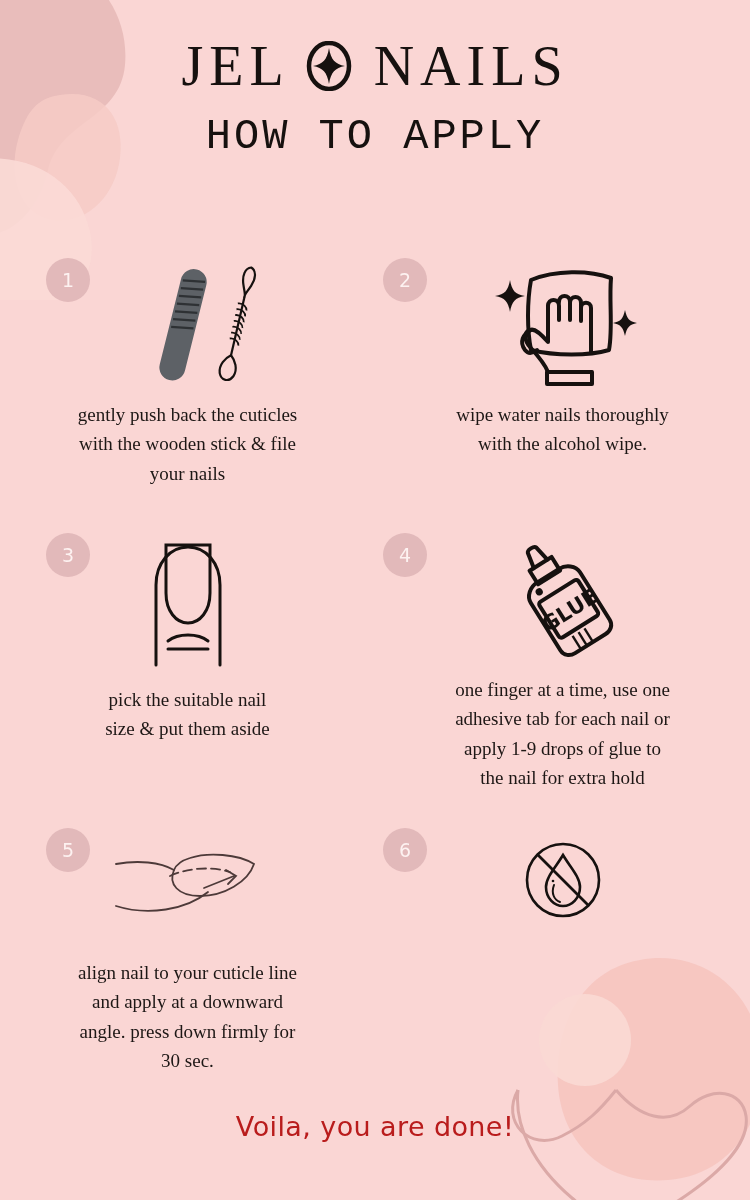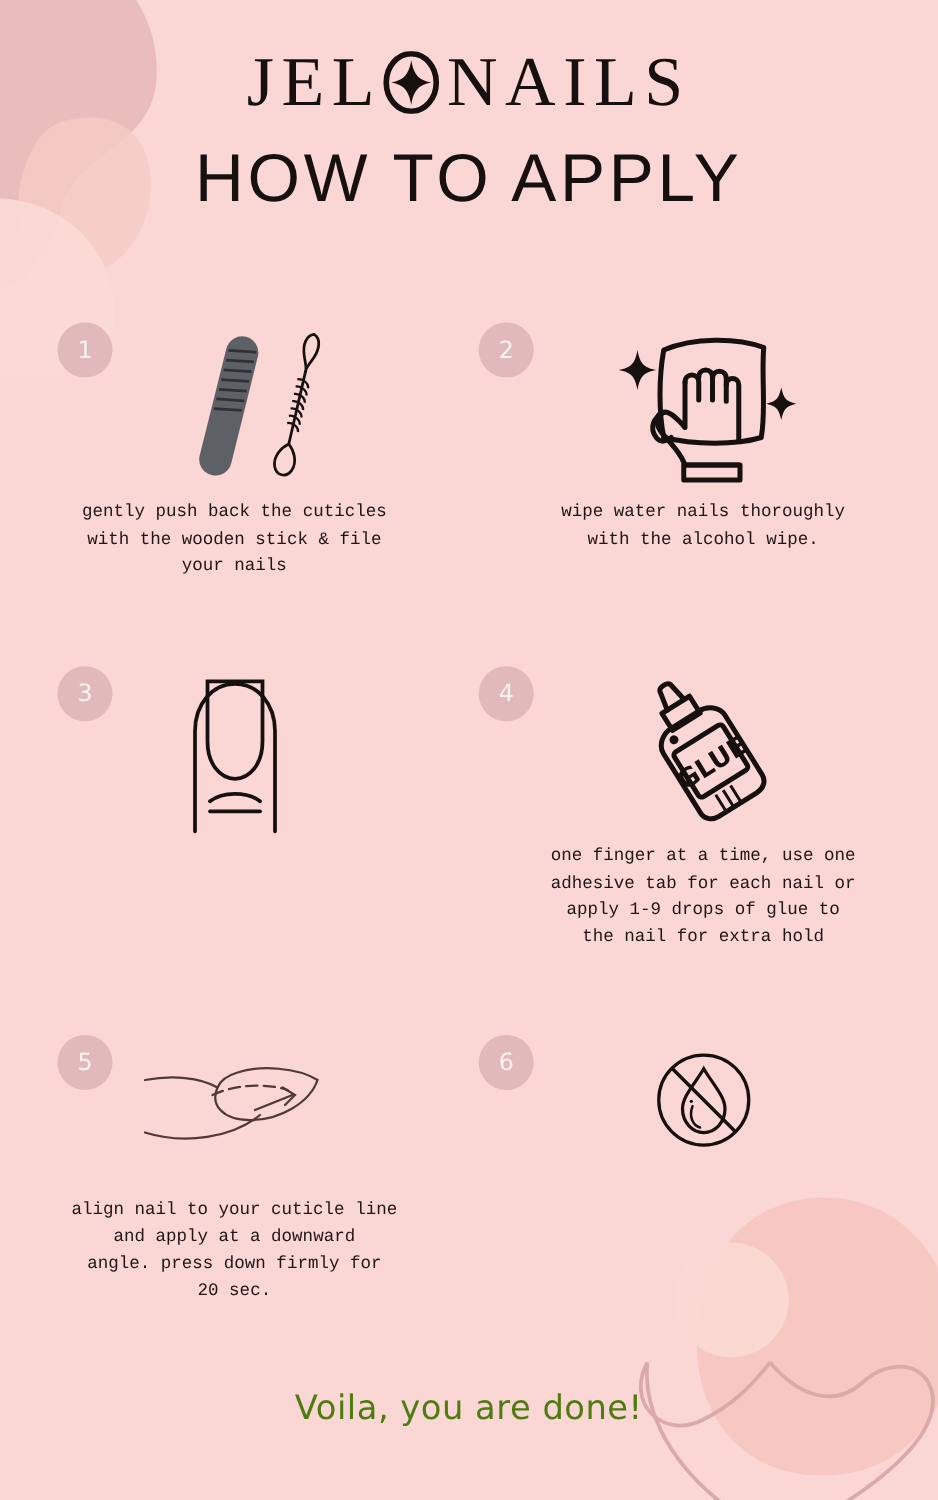--- a/index.html
+++ b/index.html
@@ -42,36 +42,36 @@
     padding-top: 38px;
     font-family: "Liberation Serif", serif;
     font-size: 56px;
     letter-spacing: 6px;
     color: #16110f;
     font-weight: 400;
     line-height: 1;
     display: flex;
     align-items: center;
     justify-content: center;
-    gap: 0px;
+    gap: 16px;
   }
   .brand-part { display: inline-block; }
   .brand-o {
     display: inline-block;
     position: relative;
     width: 46px;
     height: 50px;
     margin: 0 2px 0 0;
     vertical-align: middle;
   }
   .headline {
     margin: 0;
     padding-top: 22px;
-    font-family: Liberation Sans, sans-serif;
-    font-size: 54px;
+    font-family: Liberation Mono, monospace;
+    font-size: 42px;
     letter-spacing: 3px;
     color: #16110f;
     font-weight: 400;
     line-height: 1;
   }
 
   
   .steps {
     position: absolute;
     top: 250px;
@@ -107,22 +107,22 @@
   .step-right .badge { left: 8px; }
 
   .art {
     height: 150px;
     display: flex;
     align-items: center;
     justify-content: center;
   }
   .caption {
     text-align: center;
-    font-family: Liberation Mono, monospace;
-    font-size: 14px;
+    font-family: Liberation Serif, serif;
+    font-size: 19px;
     line-height: 1.55;
     color: #1d1715;
     padding: 0 28px;
     white-space: pre-line;
   }
 
   .row1 { height: 275px; }
   .row2 { height: 295px; }
   .row3 { height: 265px; }
 
@@ -139,21 +139,21 @@
     position: absolute;
     left: 0;
     bottom: 58px;
     width: 750px;
     text-align: center;
     z-index: 6;
   }
   .footer-text {
     font-family: "DejaVu Sans", sans-serif;
     font-size: 27px;
-    color: #4d7c0f;
+    color: #b91c1c;
     letter-spacing: 0.4px;
   }
 </style>
 </head>
 <body>
 
 <div class="page">
 
   <svg class="deco deco-tl" width="290" height="330" viewBox="0 0 290 330">
     <path d="M70 -10 C 150 -20 190 40 185 95 C 180 150 120 150 108 200 C 96 250 60 275 25 262 C -12 248 -25 190 -18 120 C -10 48 10 0 70 -10 Z" fill="#e9bdbb"></path>
@@ -260,20 +260,22 @@
         <div class="art">
           <svg width="100" height="135" viewBox="0 0 100 135">
             <g fill="none" stroke="#16110f" stroke-width="3" stroke-linecap="round">
               <path d="M18 132 L18 52 C 18 30 32 14 50 14 C 68 14 82 30 82 52 L82 132"></path>
               <path d="M28 12 L72 12 L72 60 C 72 78 62 90 50 90 C 38 90 28 78 28 60 Z"></path>
               <path d="M30 108 C 40 100 60 100 70 108"></path>
               <path d="M30 116 L70 116"></path>
             </g>
           </svg>
         </div>
+        <div class="caption">pick the suitable nail
+size &amp; put them aside</div>
       </div>
 
       <div class="step step-right">
         <div class="badge">4</div>
         <div class="art">
           <svg width="125" height="125" viewBox="0 0 125 125">
             <g transform="rotate(-32 62 62)">
               <g fill="none" stroke="#16110f" stroke-width="4" stroke-linejoin="round" stroke-linecap="round">
 
                 <path d="M34 48 C 34 40 42 34 50 34 L76 34 C 84 34 92 40 92 48 L92 104 C 92 110 87 114 81 114 L45 114 C 39 114 34 110 34 104 Z"></path>
@@ -312,21 +314,21 @@
               <path d="M8 66 C 40 76 78 70 100 52"></path>
               <path d="M62 36 C 78 28 104 26 122 32" stroke-dasharray="9 5"></path>
               <path d="M96 48 L126 36"></path>
               <path d="M118 30 L128 36 L120 44"></path>
             </g>
           </svg>
         </div>
         <div class="caption">align nail to your cuticle line
 and apply at a downward
 angle. press down firmly for
-20 sec.</div>
+30 sec.</div>
       </div>
 
       <div class="step step-right">
         <div class="badge">6</div>
         <div class="art">
           <svg width="90" height="90" viewBox="0 0 90 90">
             <g fill="none" stroke="#16110f" stroke-width="2.6" stroke-linecap="round">
               <circle cx="45" cy="45" r="36"></circle>
               <path d="M45 20 C 52 32 62 42 62 52 C 62 63 54 71 45 71 C 36 71 28 63 28 52 C 28 42 38 32 45 20 Z"></path>
               <path d="M36 50 C 33 58 36 65 42 67" stroke-width="2"></path>

